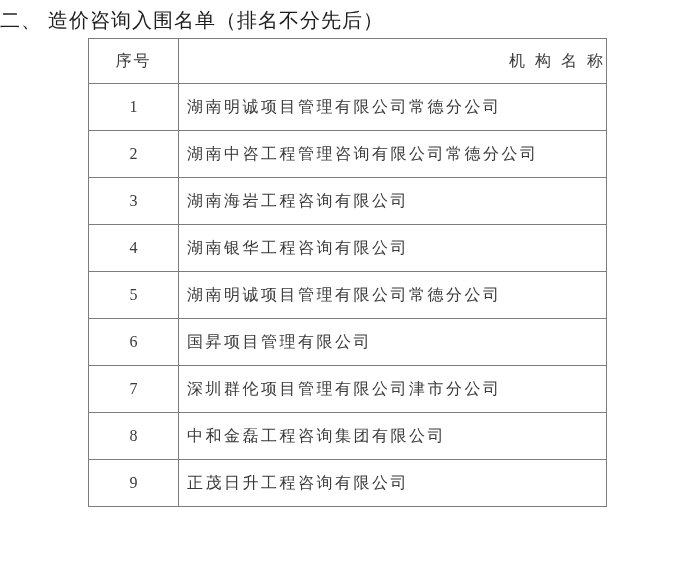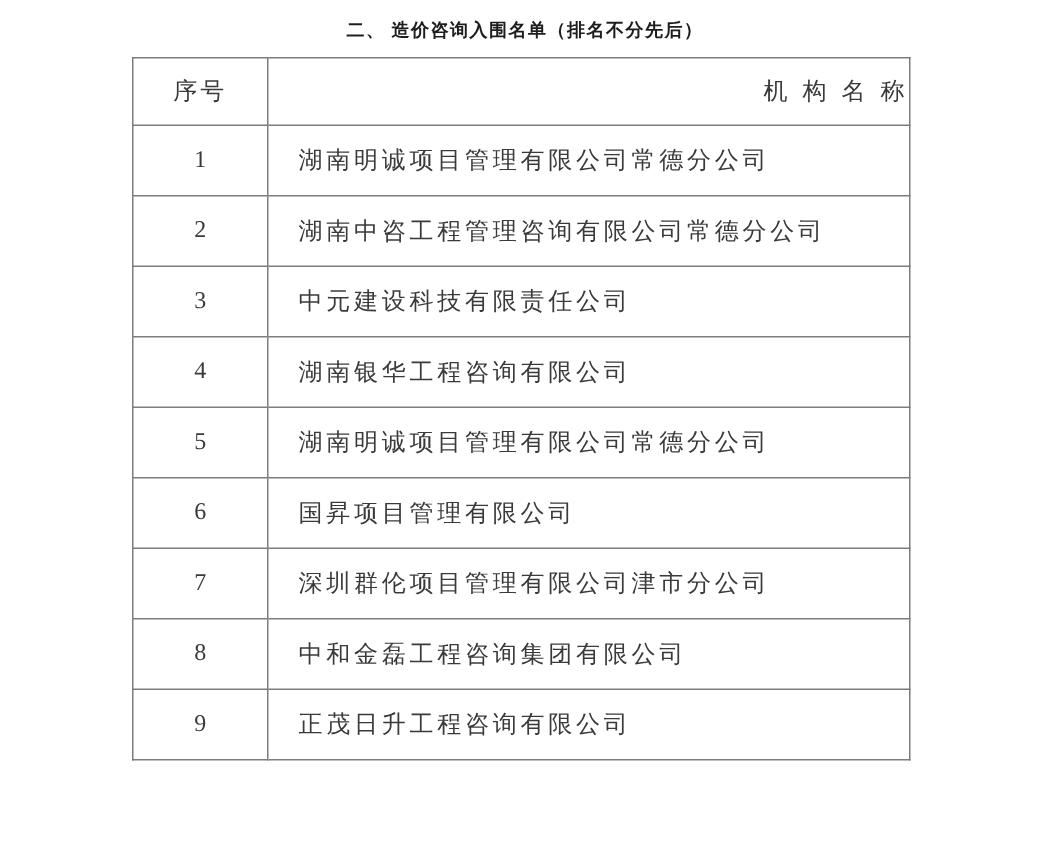--- a/index.html
+++ b/index.html
@@ -11,24 +11,24 @@
     position: relative;
     width: 700px;
     height: 563px;
     background: #ffffff;
     overflow: hidden;
     font-family: "Liberation Serif", "DejaVu Serif", serif;
   }
   .doc-title {
     margin: 0;
     padding-top: 7px;
-    text-align: center;
-    font-size: 12px;
+    text-align: left;
+    font-size: 20px;
     line-height: 26px;
-    font-weight: bold;
+    font-weight: normal;
     color: #1d1d1d;
     letter-spacing: 1px;
     font-family: "Liberation Serif", "DejaVu Serif", serif;
   }
   table.roster {
     position: absolute;
     left: 88px;
     top: 38px;
     width: 518px;
     border-collapse: collapse;
@@ -55,21 +55,21 @@
   th.hdr-name {
     text-align: right;
     letter-spacing: 3px;
   }
   td.cell-num {
     text-align: center;
     letter-spacing: 0;
   }
   td.cell-name {
     text-align: left;
-    padding-left: 20px;
+    padding-left: 8px;
     letter-spacing: 2.5px;
   }
 </style>
 </head>
 <body>
 
 <div class="page">
 
   <h1 class="doc-title">二、 造价咨询入围名单（排名不分先后）</h1>
 
@@ -88,21 +88,21 @@
       <tr>
         <td class="cell-num">1</td>
         <td class="cell-name">湖南明诚项目管理有限公司常德分公司</td>
       </tr>
       <tr>
         <td class="cell-num">2</td>
         <td class="cell-name">湖南中咨工程管理咨询有限公司常德分公司</td>
       </tr>
       <tr>
         <td class="cell-num">3</td>
-        <td class="cell-name">中元建设科技有限责任公司</td>
+        <td class="cell-name">湖南海岩工程咨询有限公司</td>
       </tr>
       <tr>
         <td class="cell-num">4</td>
         <td class="cell-name">湖南银华工程咨询有限公司</td>
       </tr>
       <tr>
         <td class="cell-num">5</td>
         <td class="cell-name">湖南明诚项目管理有限公司常德分公司</td>
       </tr>
       <tr>

